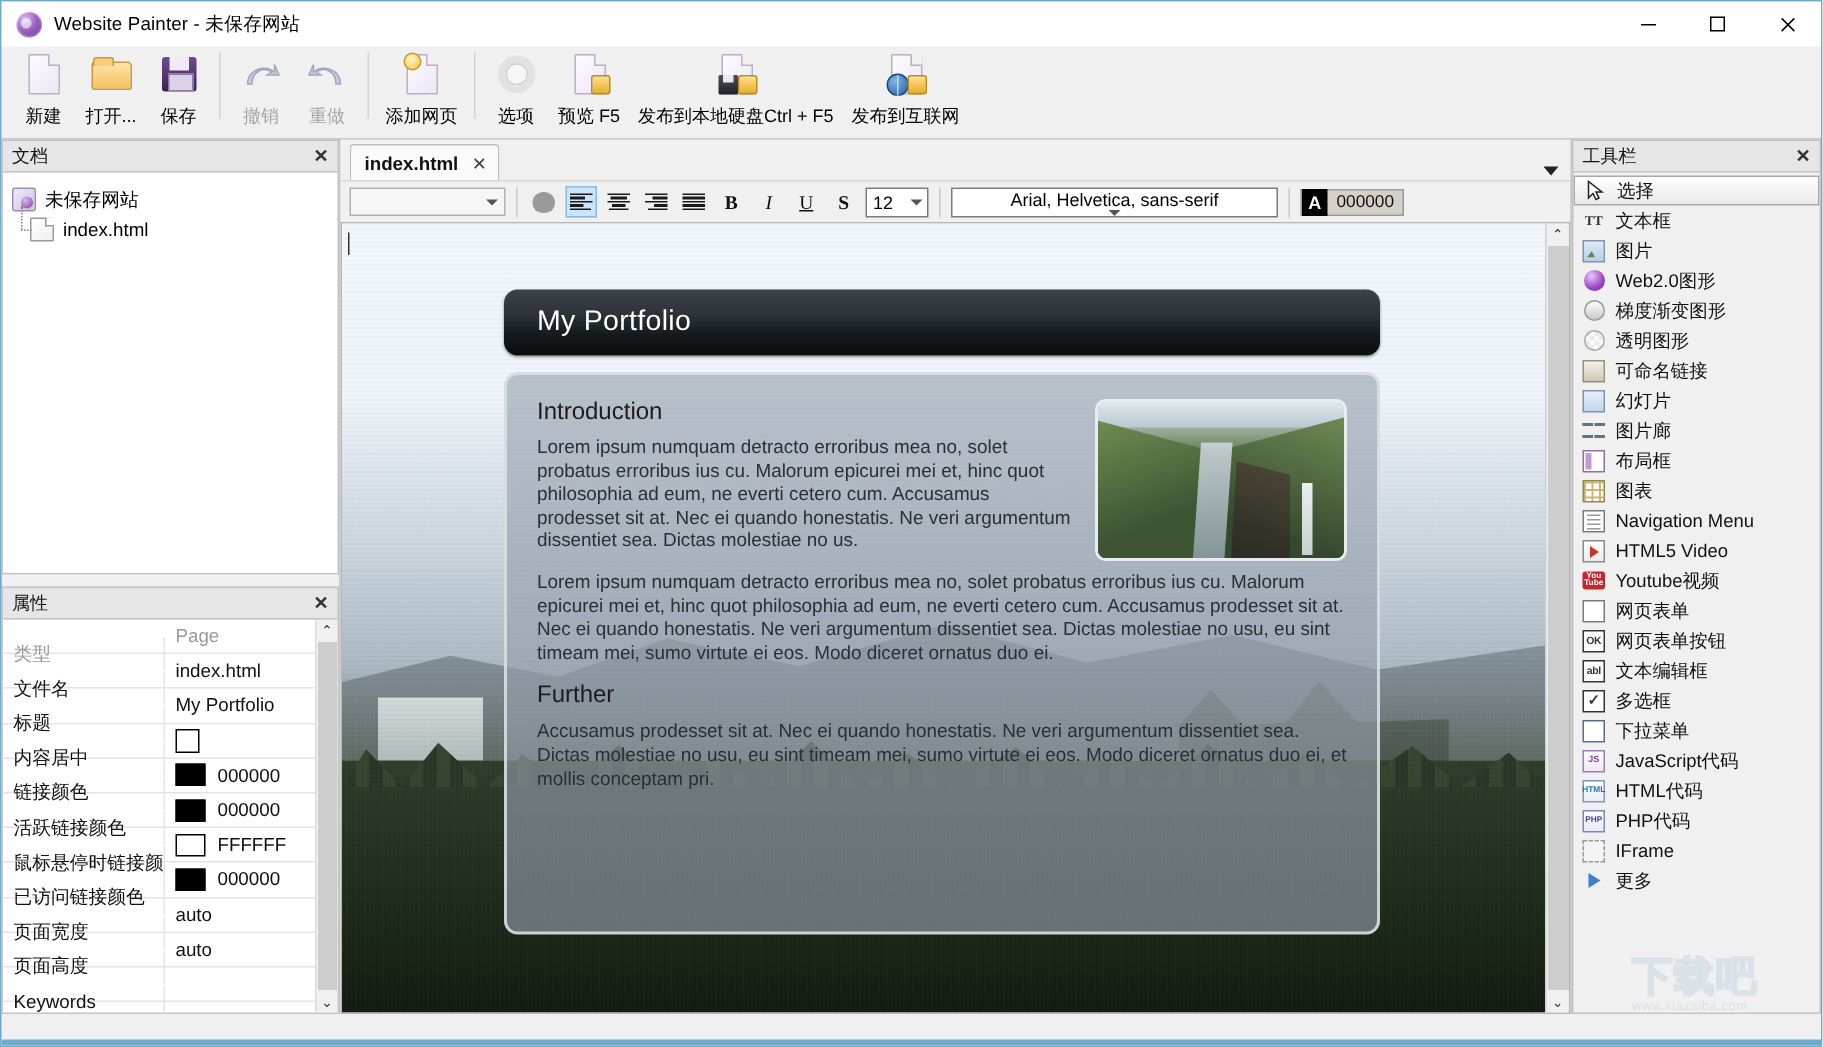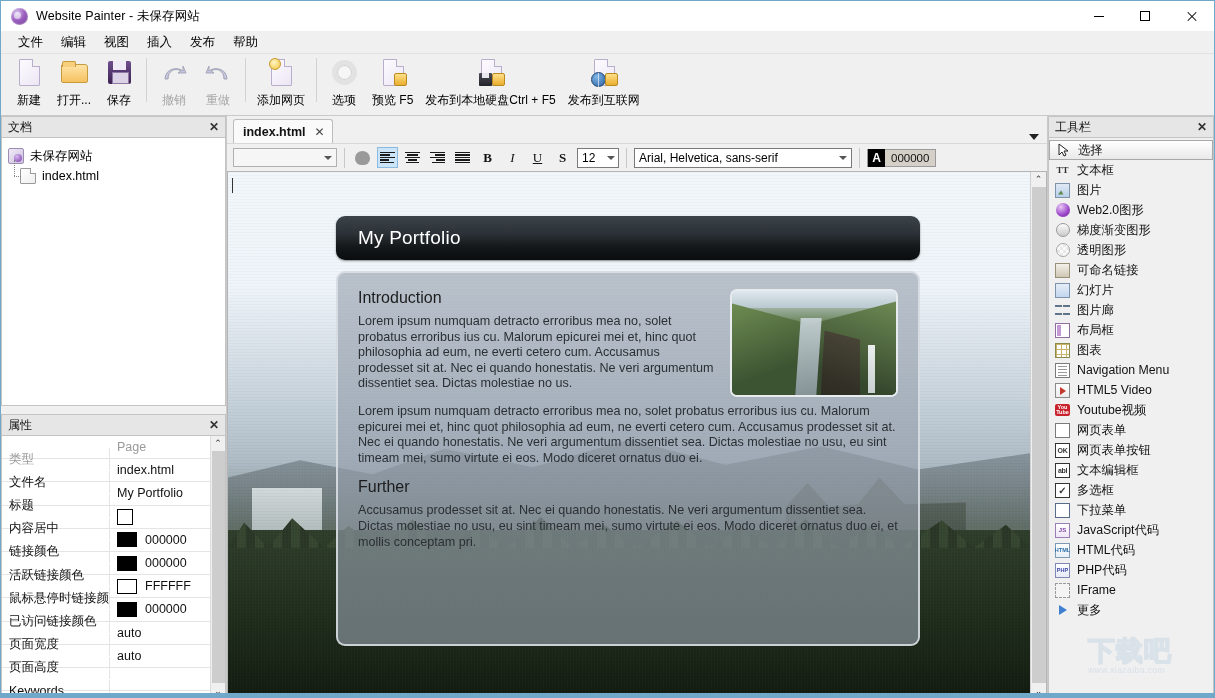--- a/index.html
+++ b/index.html
@@ -147,21 +147,21 @@
   .vsep { width:1px; height:20px; background:#c7c7c7; margin:0 3px; }
   .fbtn { width:21px; height:21px; display:flex; align-items:center; justify-content:center;
           font-size:13px; color:#111; border:1px solid transparent; }
   .fbtn.active { background:#cce4f7; border:1px solid #8bb9e0; }
   .blob { width:15px;height:14px;border-radius:50% 50% 45% 45%;background:#9a9a9a; }
   .alignico { width:15px; height:12px; display:flex; flex-direction:column; justify-content:space-between;}
   .alignico i { display:block; height:1.6px; background:#1a1a1a; }
   .sizebox { width:42px; height:20px; border:1px solid #7a7a7a; background:#fff; display:flex;
              align-items:center; justify-content:space-between; padding:0 3px 0 4px; font-size:12px; }
   .fontbox { width:218px; height:20px; border:1px solid #7a7a7a; background:#fff; display:flex;
-             align-items:center; justify-content:space-between; padding:0 4px; font-size:12px; }
+             align-items:center; justify-content:space-between; padding:0 4px; font-size:12px;flex-direction:column; }
   .colorbox { height:18px; border:1px solid #9a9a9a; background:#d4d0c8; display:flex;
               align-items:center; font-size:11.5px; }
   .colorbox .a { width:17px; height:18px; background:#000; color:#fff; display:flex;
                  align-items:center; justify-content:center; font-weight:bold; font-size:12px; }
   .colorbox .hex { padding:0 6px; color:#111; }
 
   .canvaswrap { flex:1; display:flex; background:#fff; border:1px solid #b5b5b5;
                 margin:0 0 0 0; position:relative; overflow:hidden; }
   .canvas { flex:1; position:relative; overflow:hidden;
             background:linear-gradient(180deg,#f2f7fb 0%,#eef4f9 22%,#dfe7ee 30%, #c9d4dd 42%, #aebcc6 55%, #6f7d74 70%, #3c4a3c 85%, #22301f 100%); }
@@ -297,28 +297,20 @@
         </div>
       <div class="winbtn">
           <span class="glyph-max"></span>
         </div>
       <div class="winbtn close">
           <span class="glyph-close"></span>
         </div>
     </div>
   </div>
 
-  <div class="menubar">
-    <div class="menuitem">文件</div>
-    <div class="menuitem">编辑</div>
-    <div class="menuitem">视图</div>
-    <div class="menuitem">插入</div>
-    <div class="menuitem">发布</div>
-    <div class="menuitem">帮助</div>
-  </div>
 
   <div class="toolbar">
 
     <div class="tb-item">
       <span class="ico">
           <span class="doc-sheet"></span>
         </span>
       <span class="tb-lbl">新建</span>
     </div>
 

